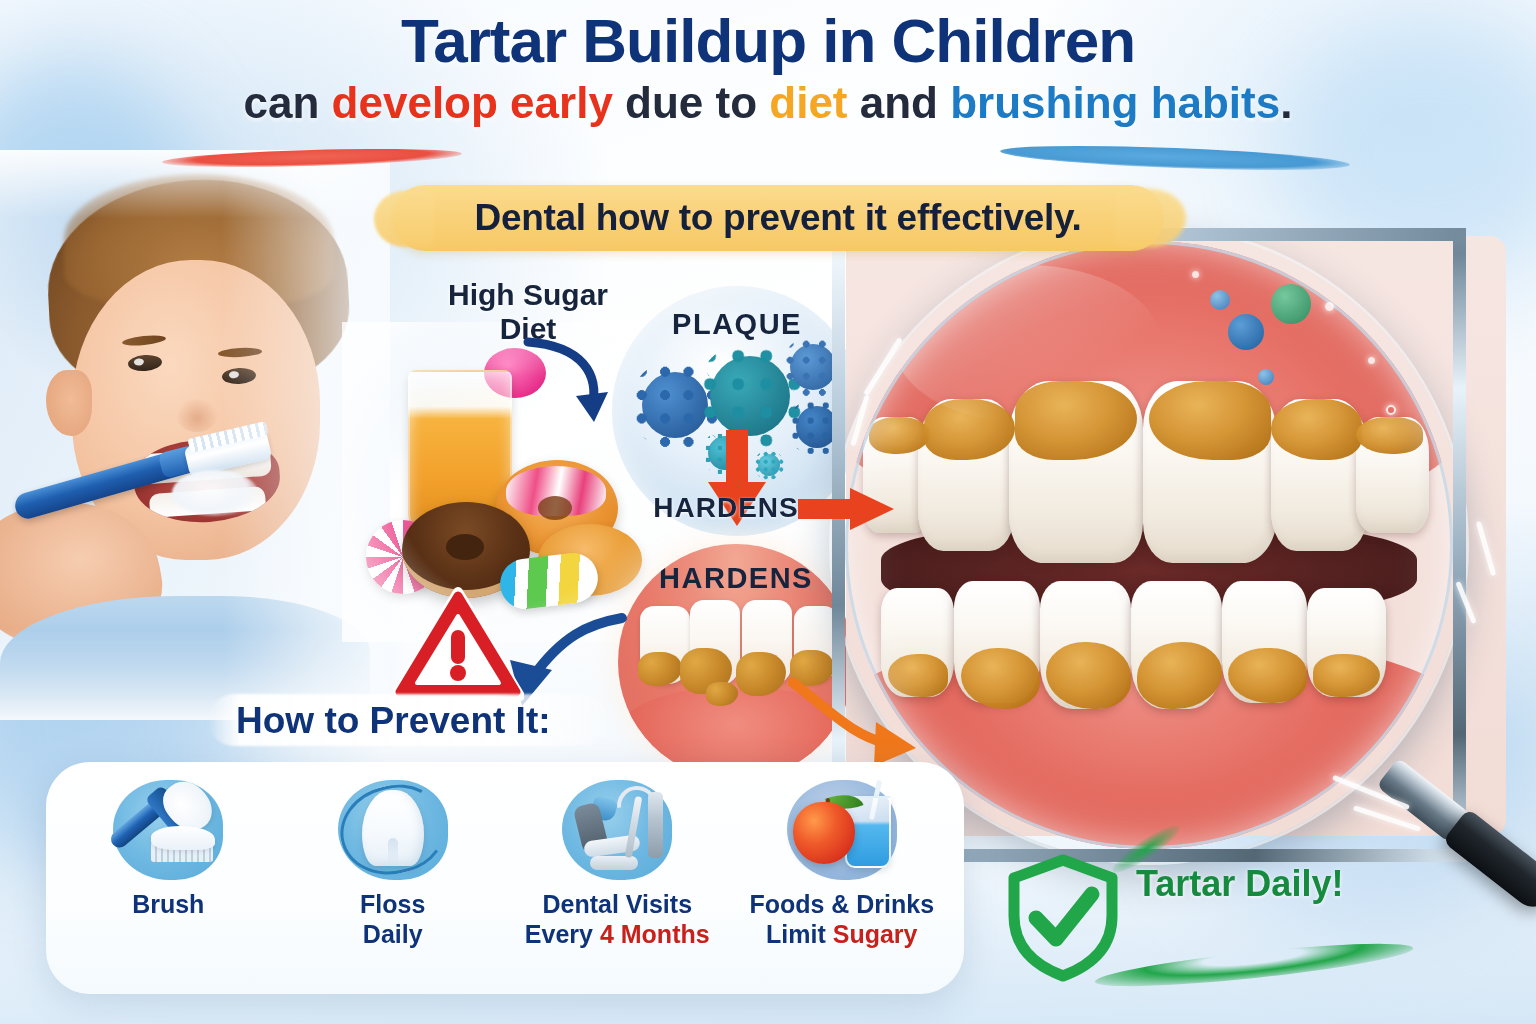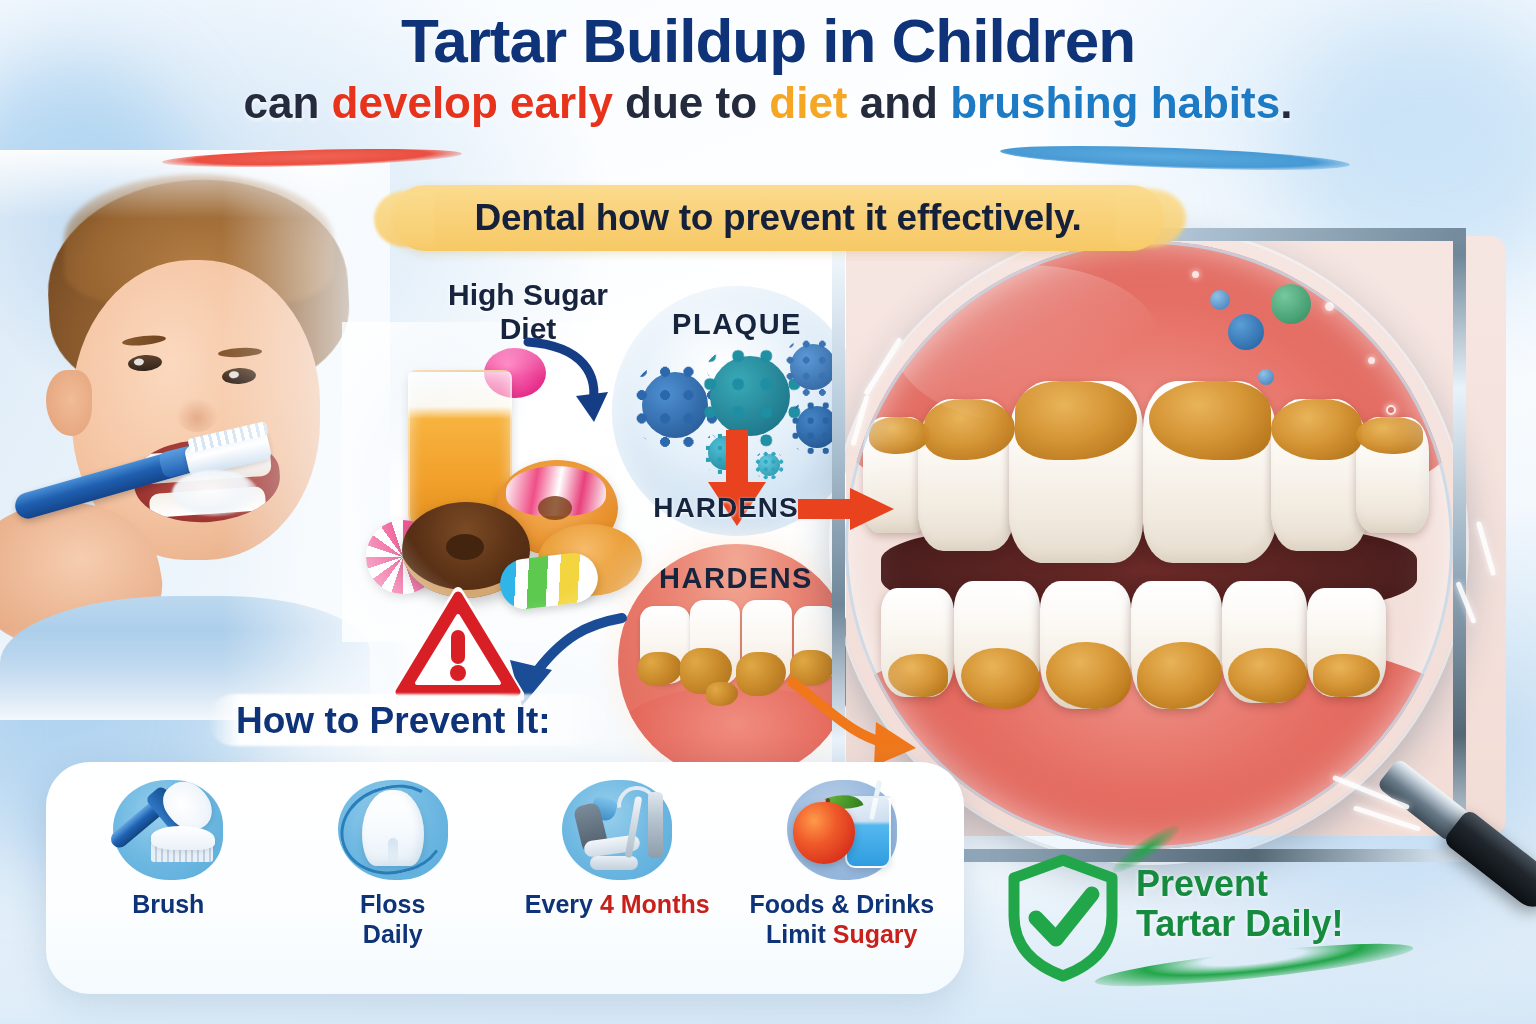--- a/index.html
+++ b/index.html
@@ -825,20 +825,21 @@
         <div class="tip-blob"></div>
         <div class="tool-hose"></div>
         <div class="chair-lamp"></div>
         <div class="chair-back"></div>
         <div class="chair-seat"></div>
         <div class="chair-base"></div>
         <div class="tool-mirror"></div>
         <div class="tool-drill"></div>
       </div>
       <div class="tip-label">
+        <div>Dental Visits</div>
         <div><span>Every </span><span class="hl-red">4 Months</span></div>
       </div>
     </div>
 
     <div class="tip">
       <div class="tip-icon">
         <div class="tip-blob warm"></div>
         <div class="straw"></div>
         <div class="glass"></div>
         <div class="apple-leaf"></div>
@@ -853,20 +854,19 @@
 
   </div>
 
   <div class="pte">
     <div class="pte-swoosh-top"></div>
     <svg width="118" height="128" viewBox="0 0 118 128" style="position:absolute;left:4px;top:8px;">
       <path d="M59 6 L108 24 V62 C108 94 86 112 59 122 C32 112 10 94 10 62 V24 Z" fill="none" stroke="#22A64A" stroke-width="11" stroke-linejoin="round"></path>
       <path d="M32 64 L52 85 L88 40" fill="none" stroke="#22A64A" stroke-width="15" stroke-linecap="round" stroke-linejoin="round"></path>
     </svg>
     <div class="pte-text">
-      <div>Prevent</div>
       <div>Tartar Daily!</div>
     </div>
     <div class="pte-swoosh-bottom"></div>
   </div>
 
   <div class="bottom-wash"></div>
 </div>
 
 </body></html>

